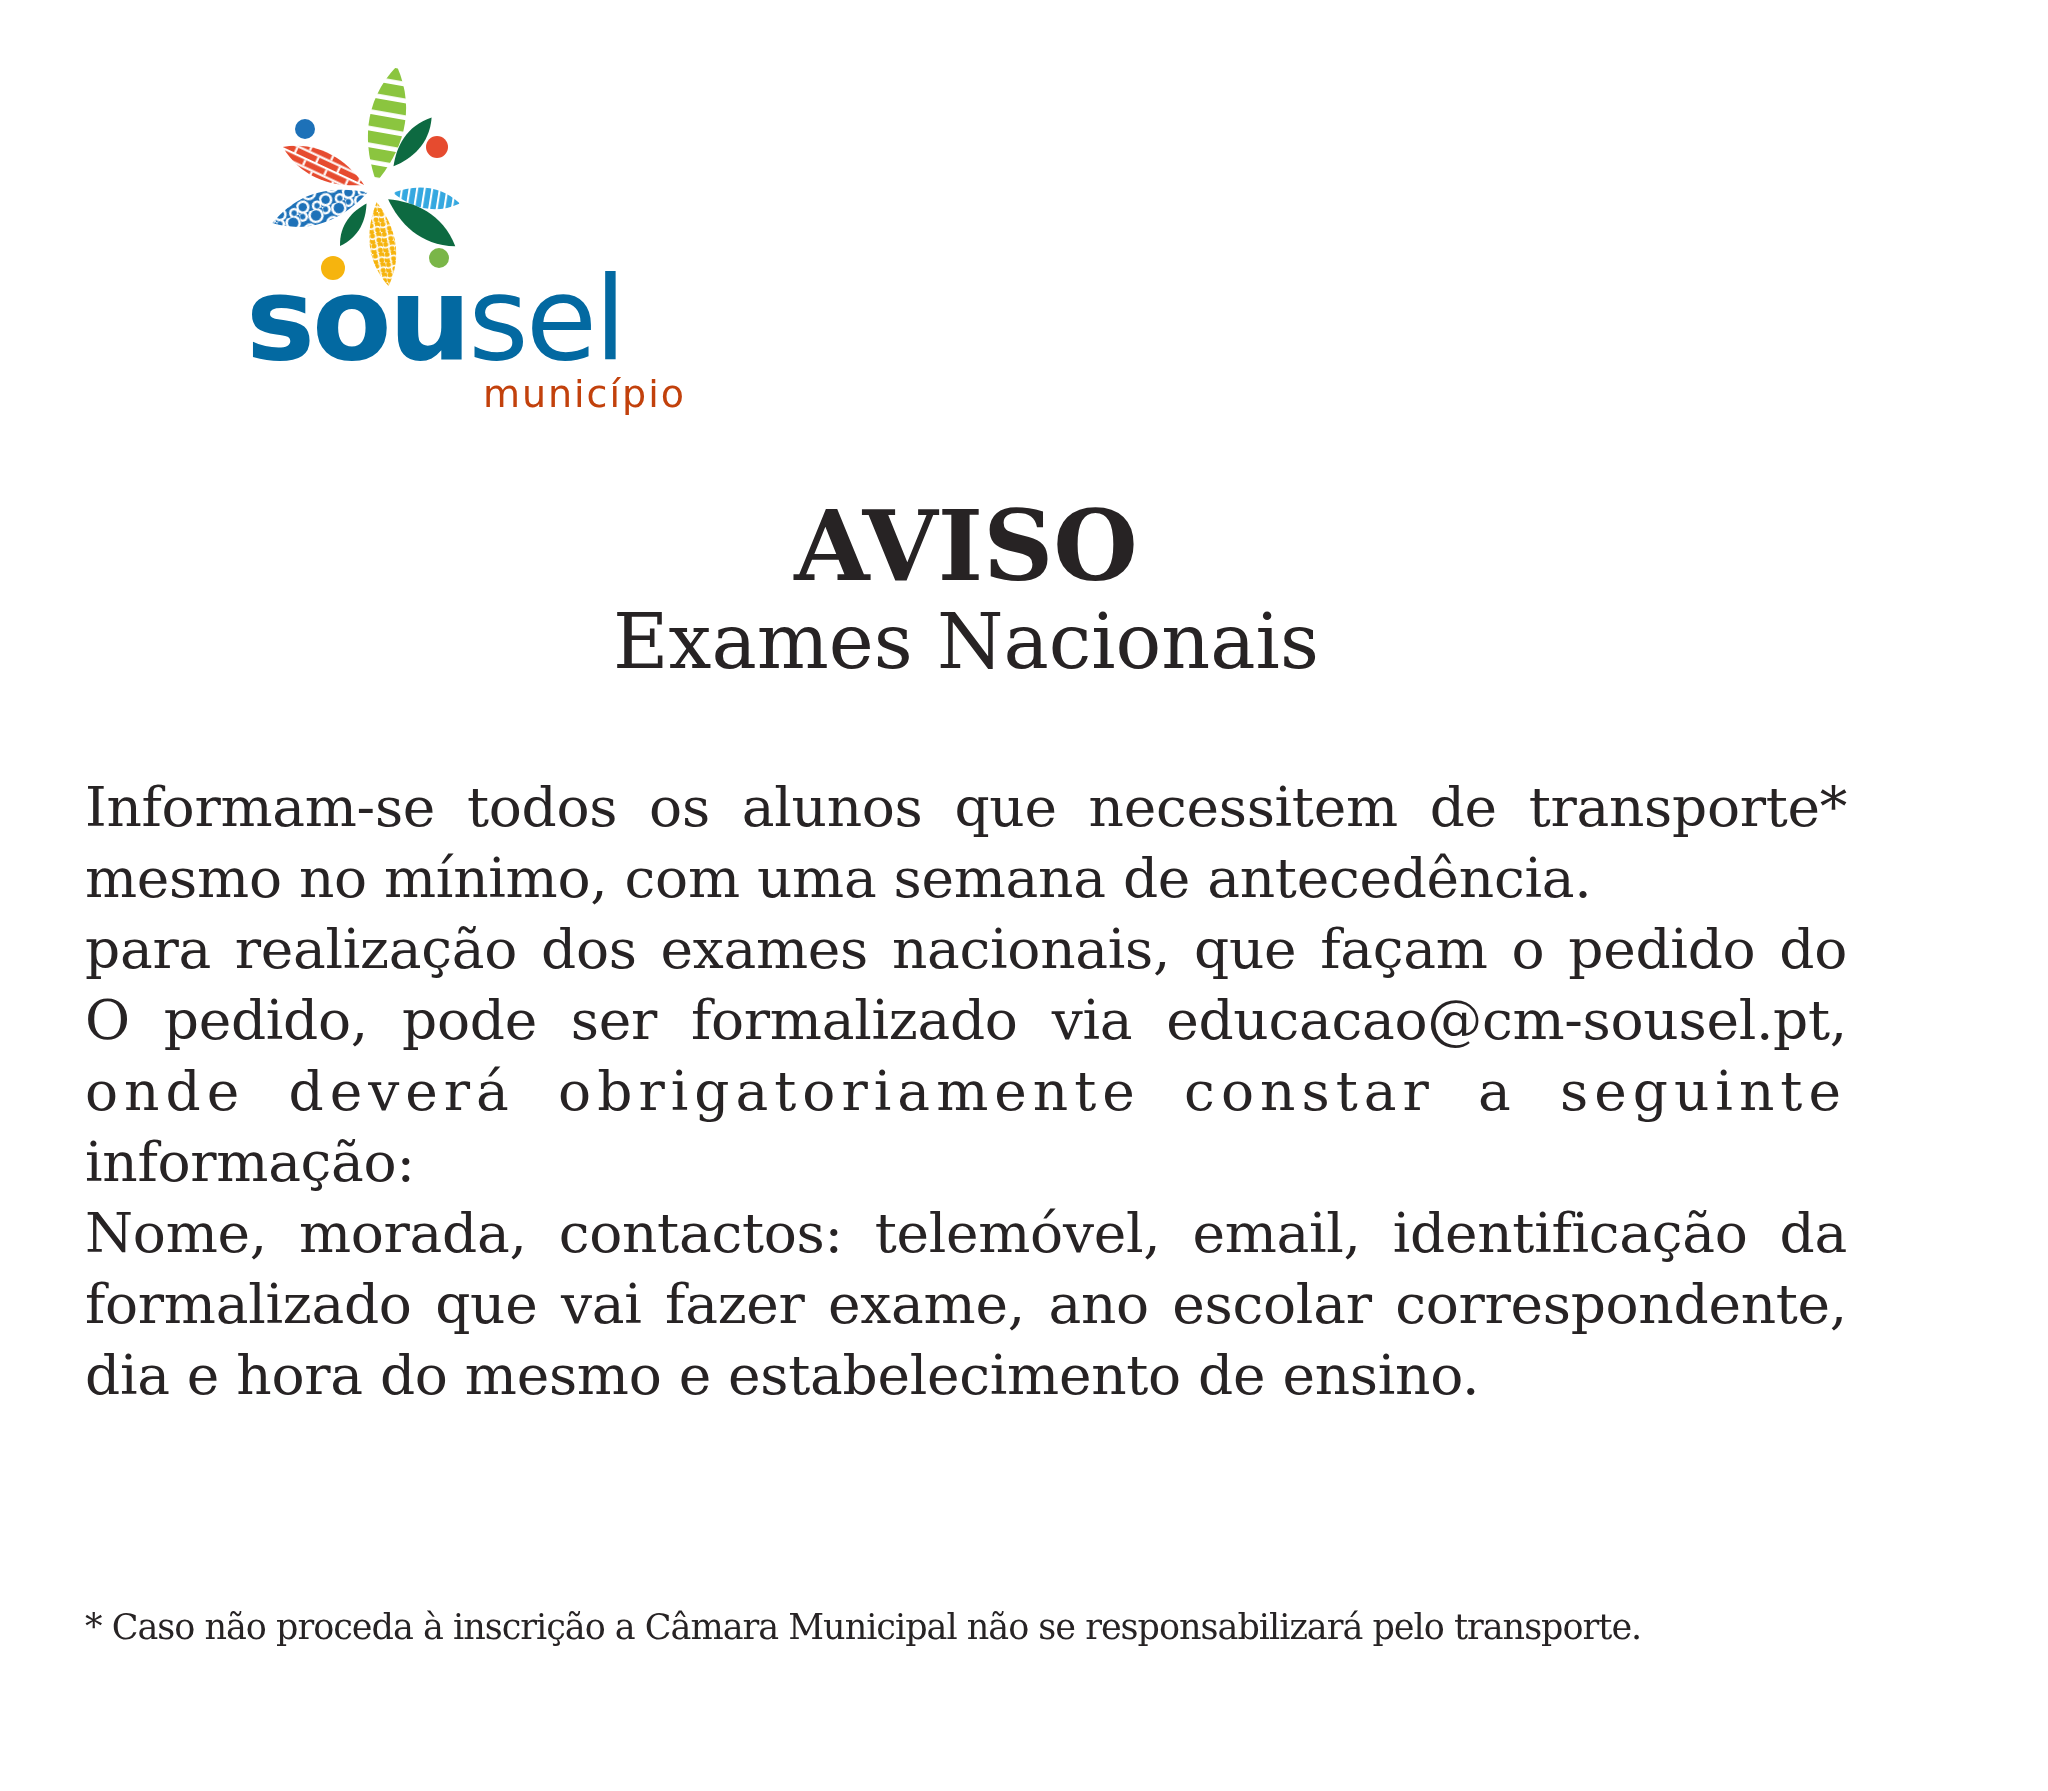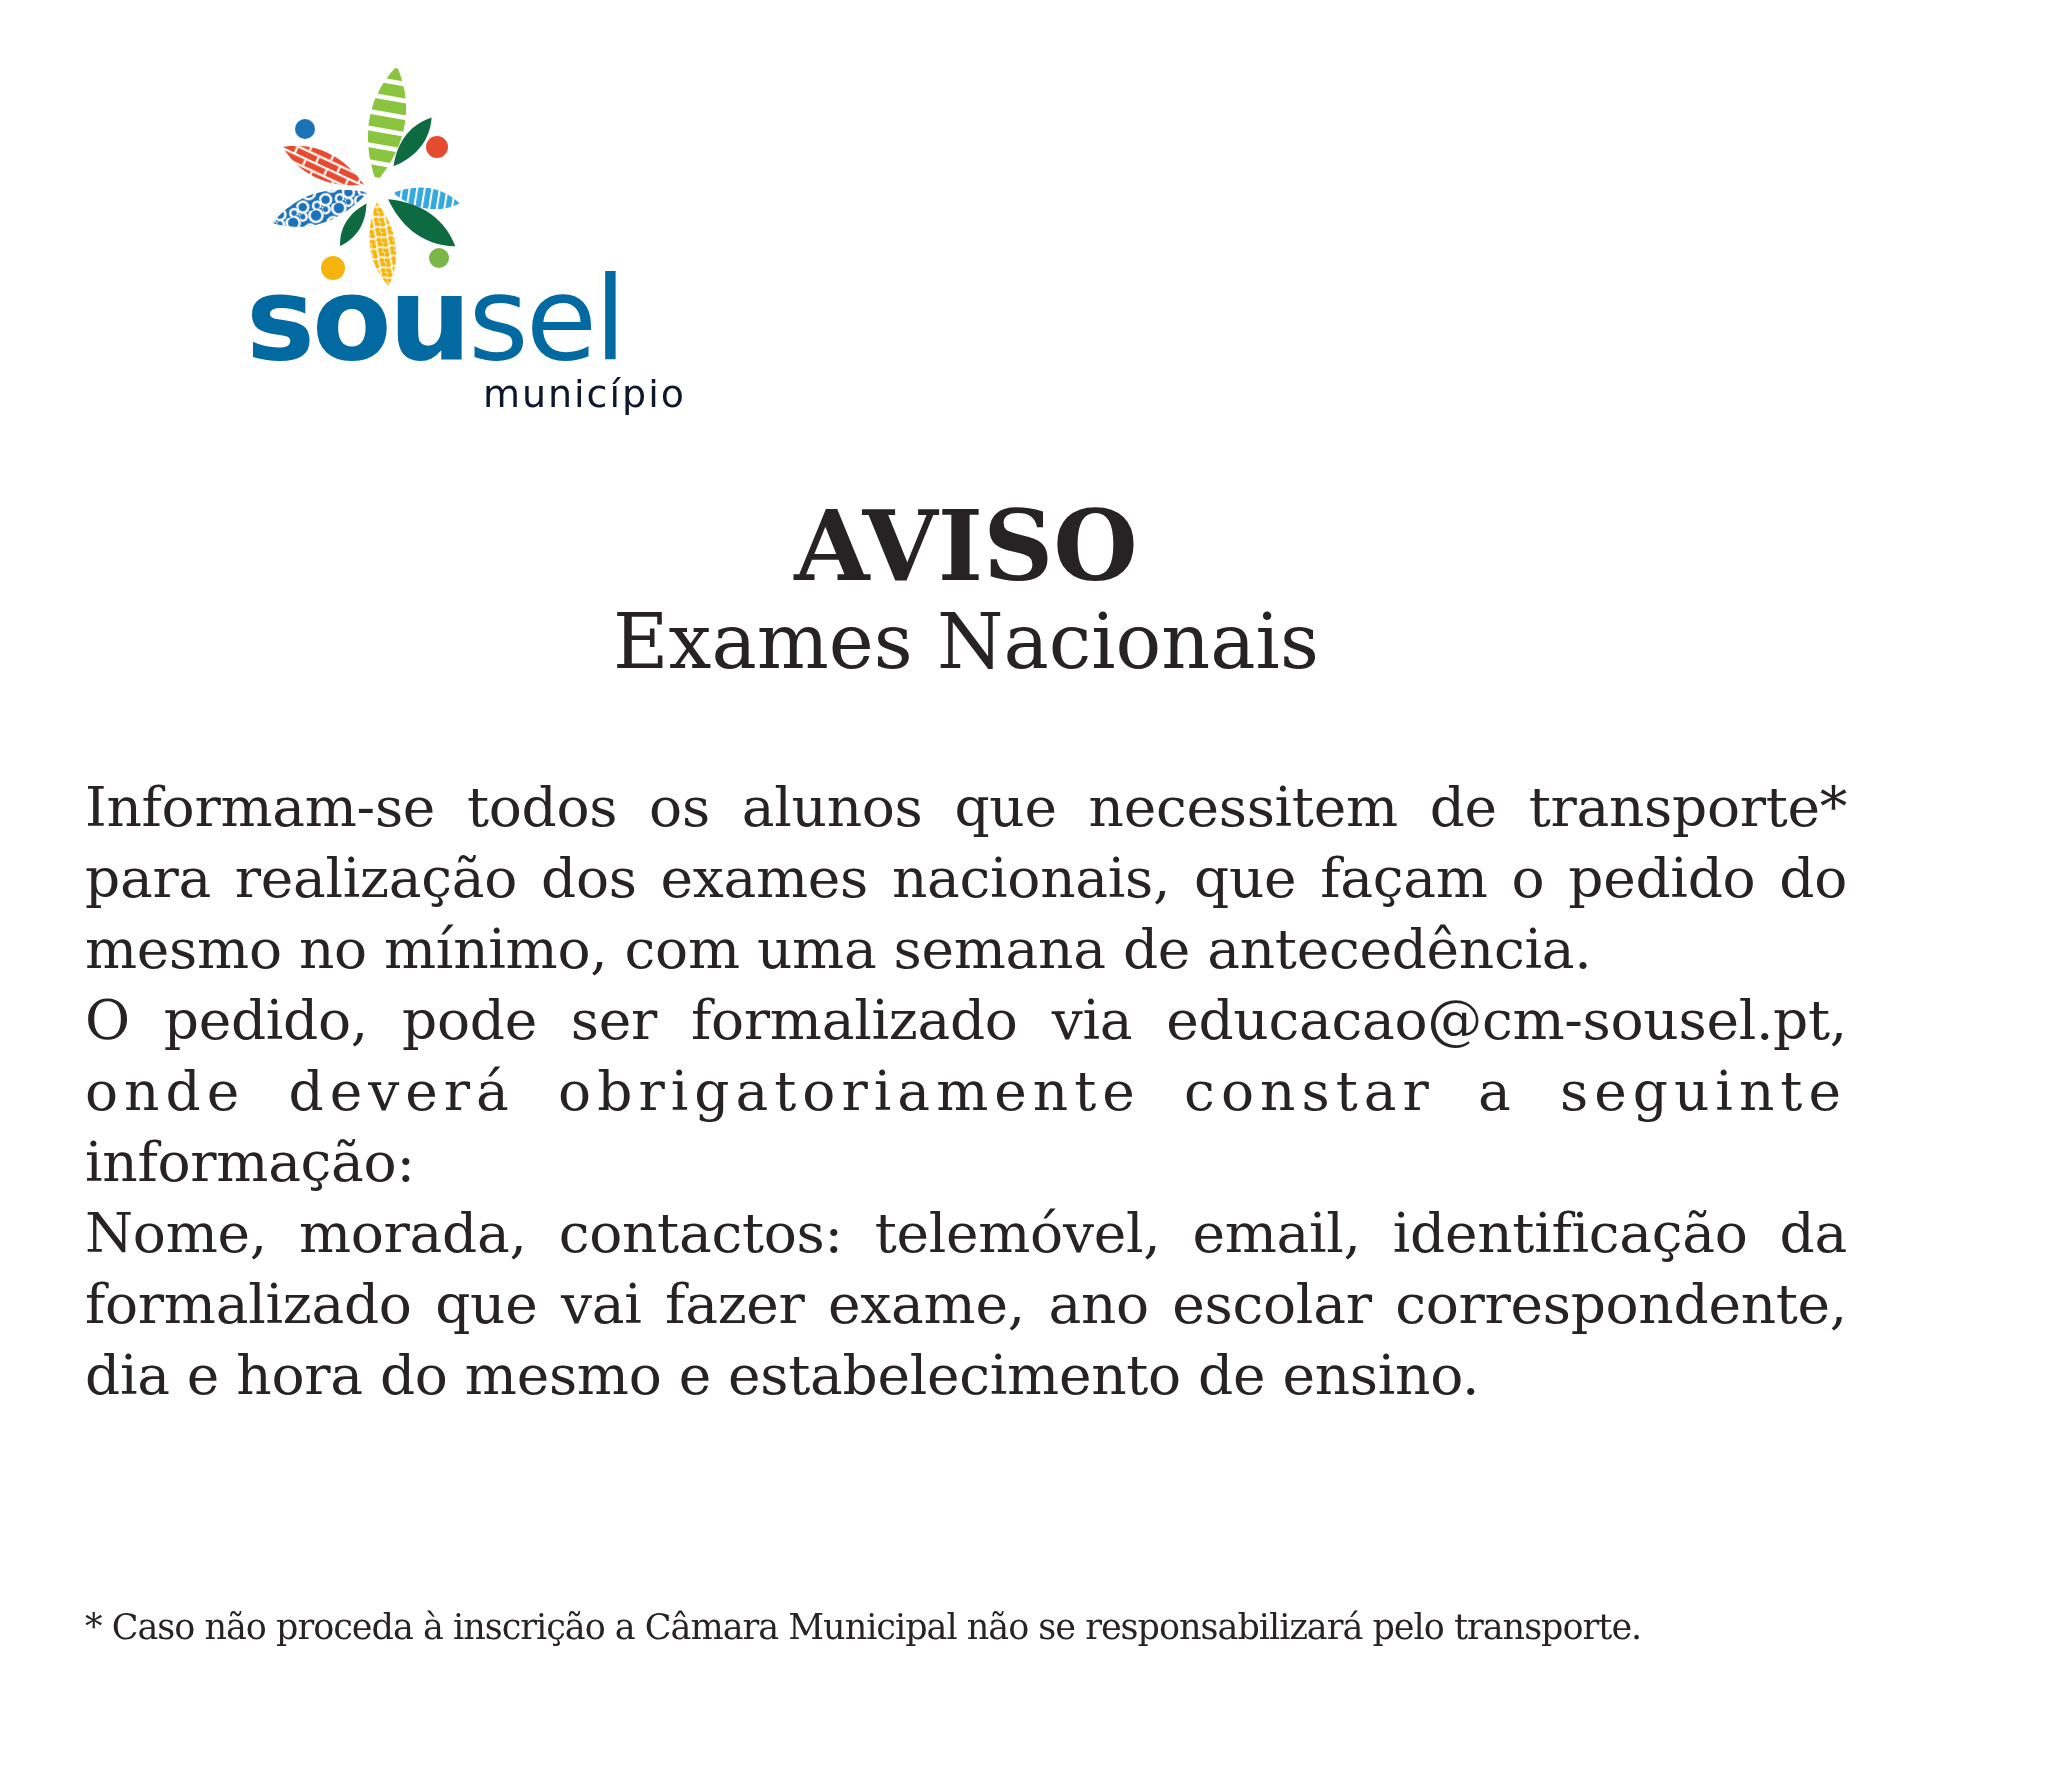--- a/index.html
+++ b/index.html
@@ -14,21 +14,21 @@
   .logo-text{position:absolute;left:246px;top:258px;width:440px;}
   .wordmark{
     font-family:"DejaVu Sans", sans-serif;
     font-size:116px;line-height:1.05;letter-spacing:-3px;
     color:#0369a1;white-space:nowrap;
   }
   .wordmark .wm-bold{font-weight:700;}
   .wordmark .wm-light{font-weight:400;}
   .tagline{
     font-family:"DejaVu Sans", sans-serif;
-    font-size:38px;color:#0f172a;text-align:right;
+    font-size:38px;color:#c2410c;text-align:right;
     margin-top:-8px;letter-spacing:2px;
   }
 
   
   .head-col{position:absolute;left:85px;width:1762px;text-align:center;}
   .title{top:498px;font-size:97px;font-weight:700;line-height:1;}
   .subtitle{top:604px;font-size:76px;font-weight:400;line-height:1;}
 
   
   .body-block{
@@ -103,22 +103,22 @@
 <div class="logo-text">
   <div class="wordmark"><span class="wm-bold">sou</span><span class="wm-light">sel</span></div>
   <div class="tagline">município</div>
 </div>
 
 <div class="head-col title">AVISO</div>
 <div class="head-col subtitle">Exames Nacionais</div>
 
 <div class="body-block">
   <div class="bline">Informam-se todos os alunos que necessitem de transporte*</div>
+  <div class="bline end">mesmo no mínimo, com uma semana de antecedência.</div>
   <div class="bline">para realização dos exames nacionais, que façam o pedido do</div>
-  <div class="bline end">mesmo no mínimo, com uma semana de antecedência.</div>
   <div class="bline">O pedido, pode ser formalizado via educacao@cm-sousel.pt,</div>
   <div class="bline spread">onde deverá obrigatoriamente constar a seguinte</div>
   <div class="bline end">informação:</div>
   <div class="bline">Nome, morada, contactos: telemóvel, email, identificação da</div>
   <div class="bline">formalizado que vai fazer exame, ano escolar correspondente,</div>
   <div class="bline end">dia e hora do mesmo e estabelecimento de ensino.</div>
 </div>
 
 <div class="footnote">* Caso não proceda à inscrição a Câmara Municipal não se responsabilizará pelo transporte.</div>
 

